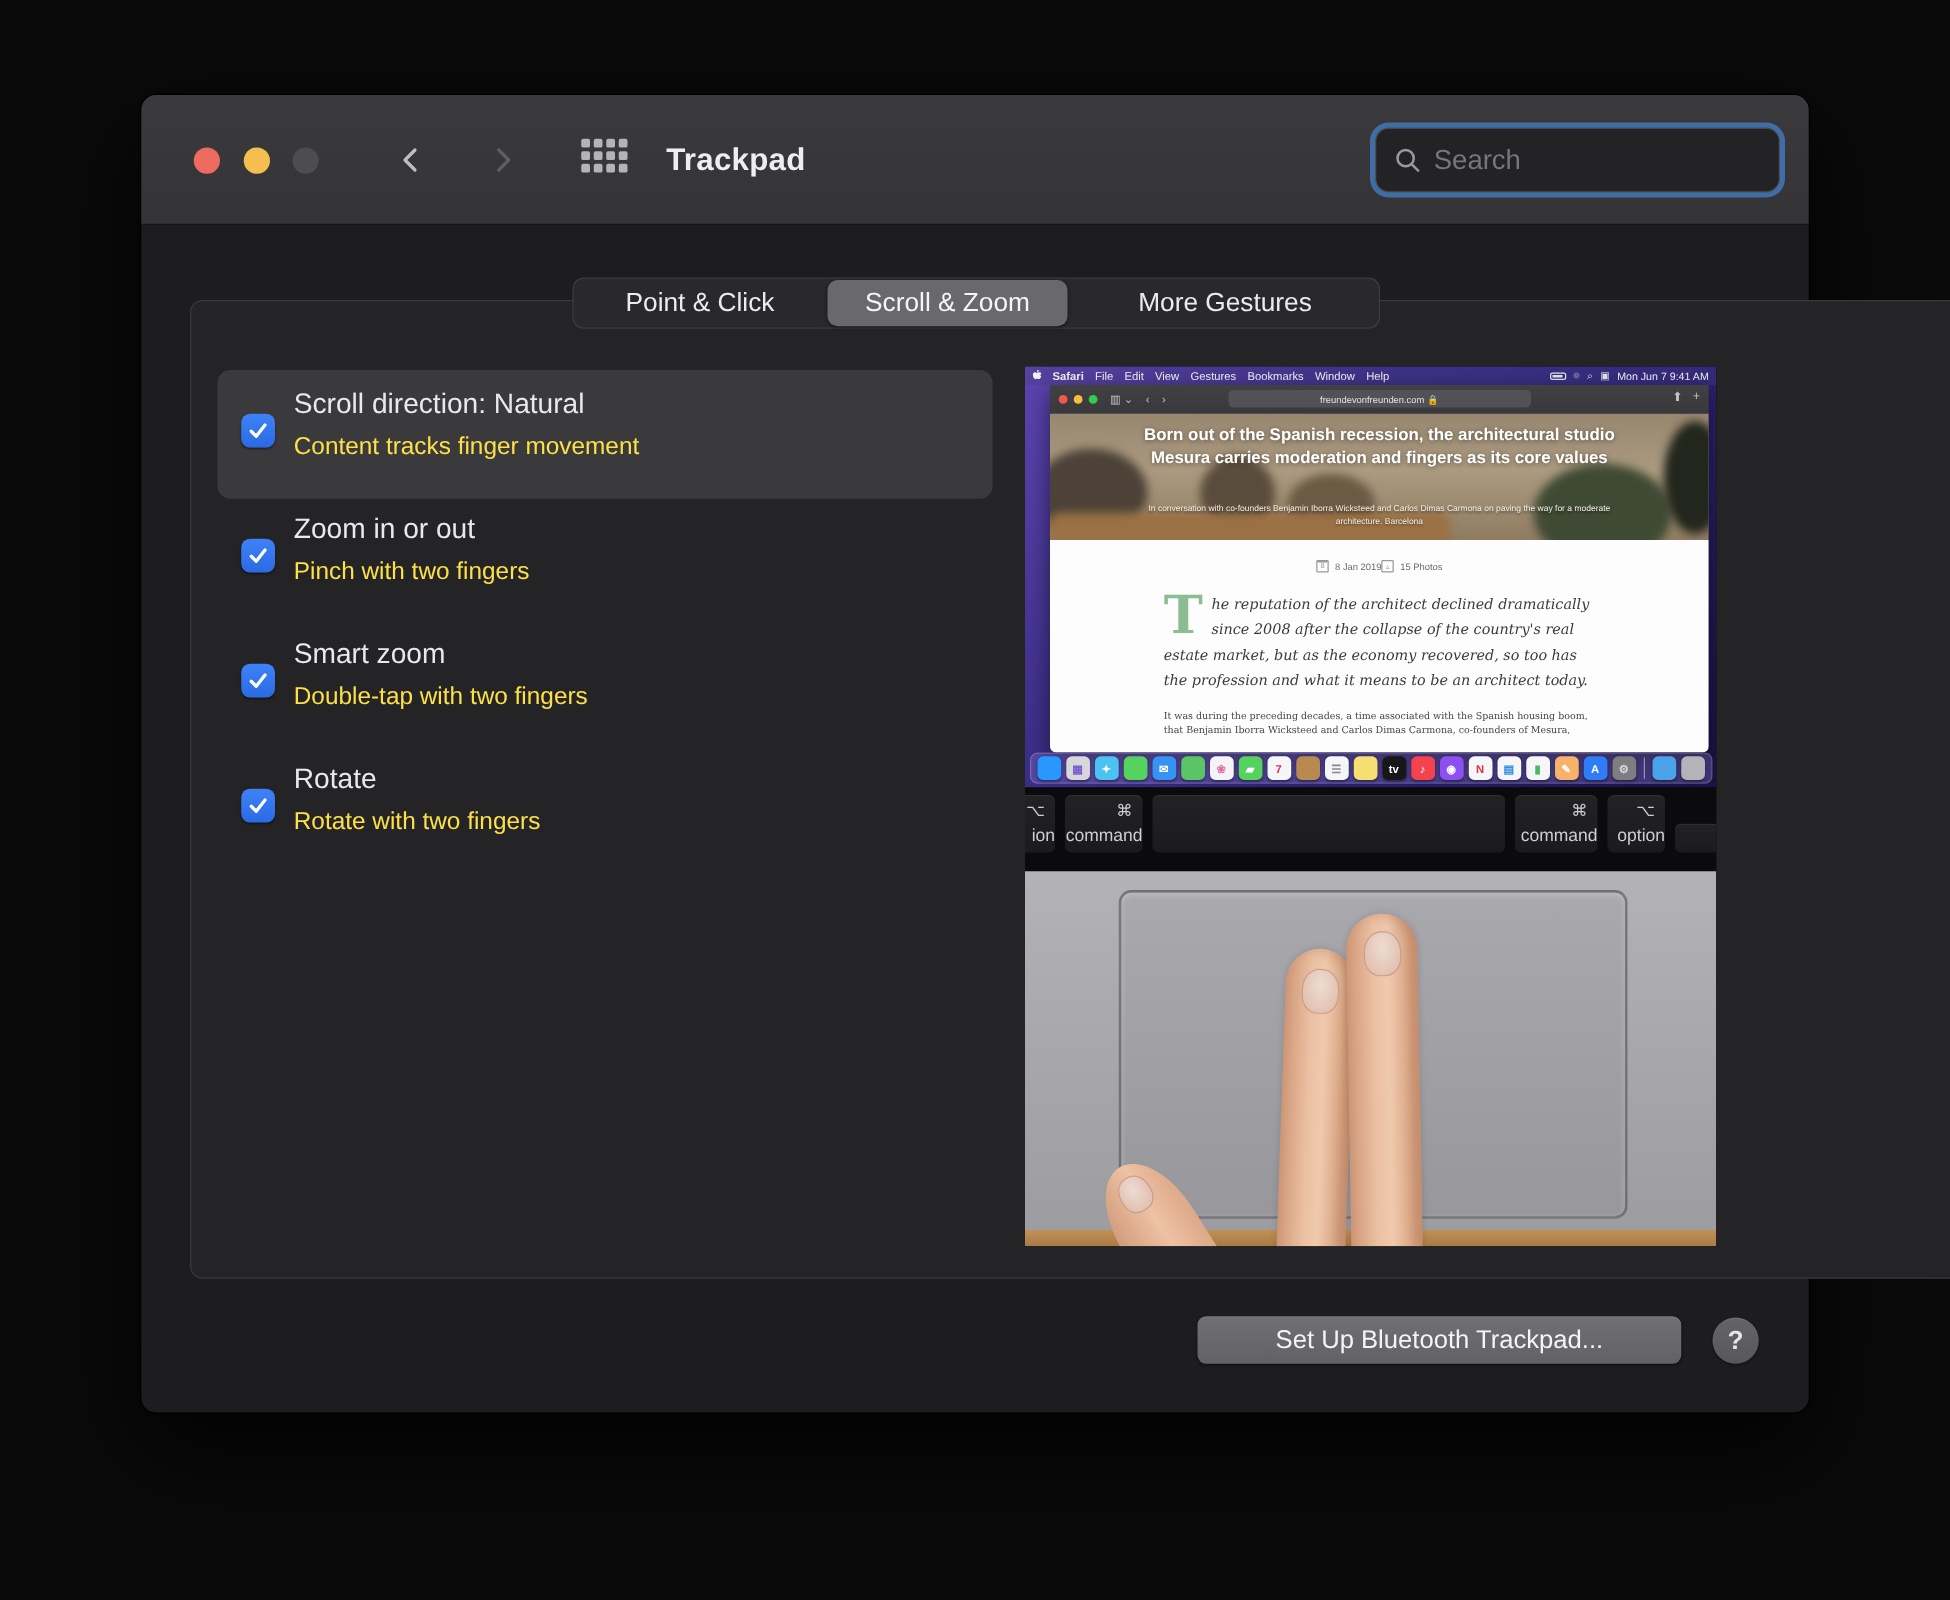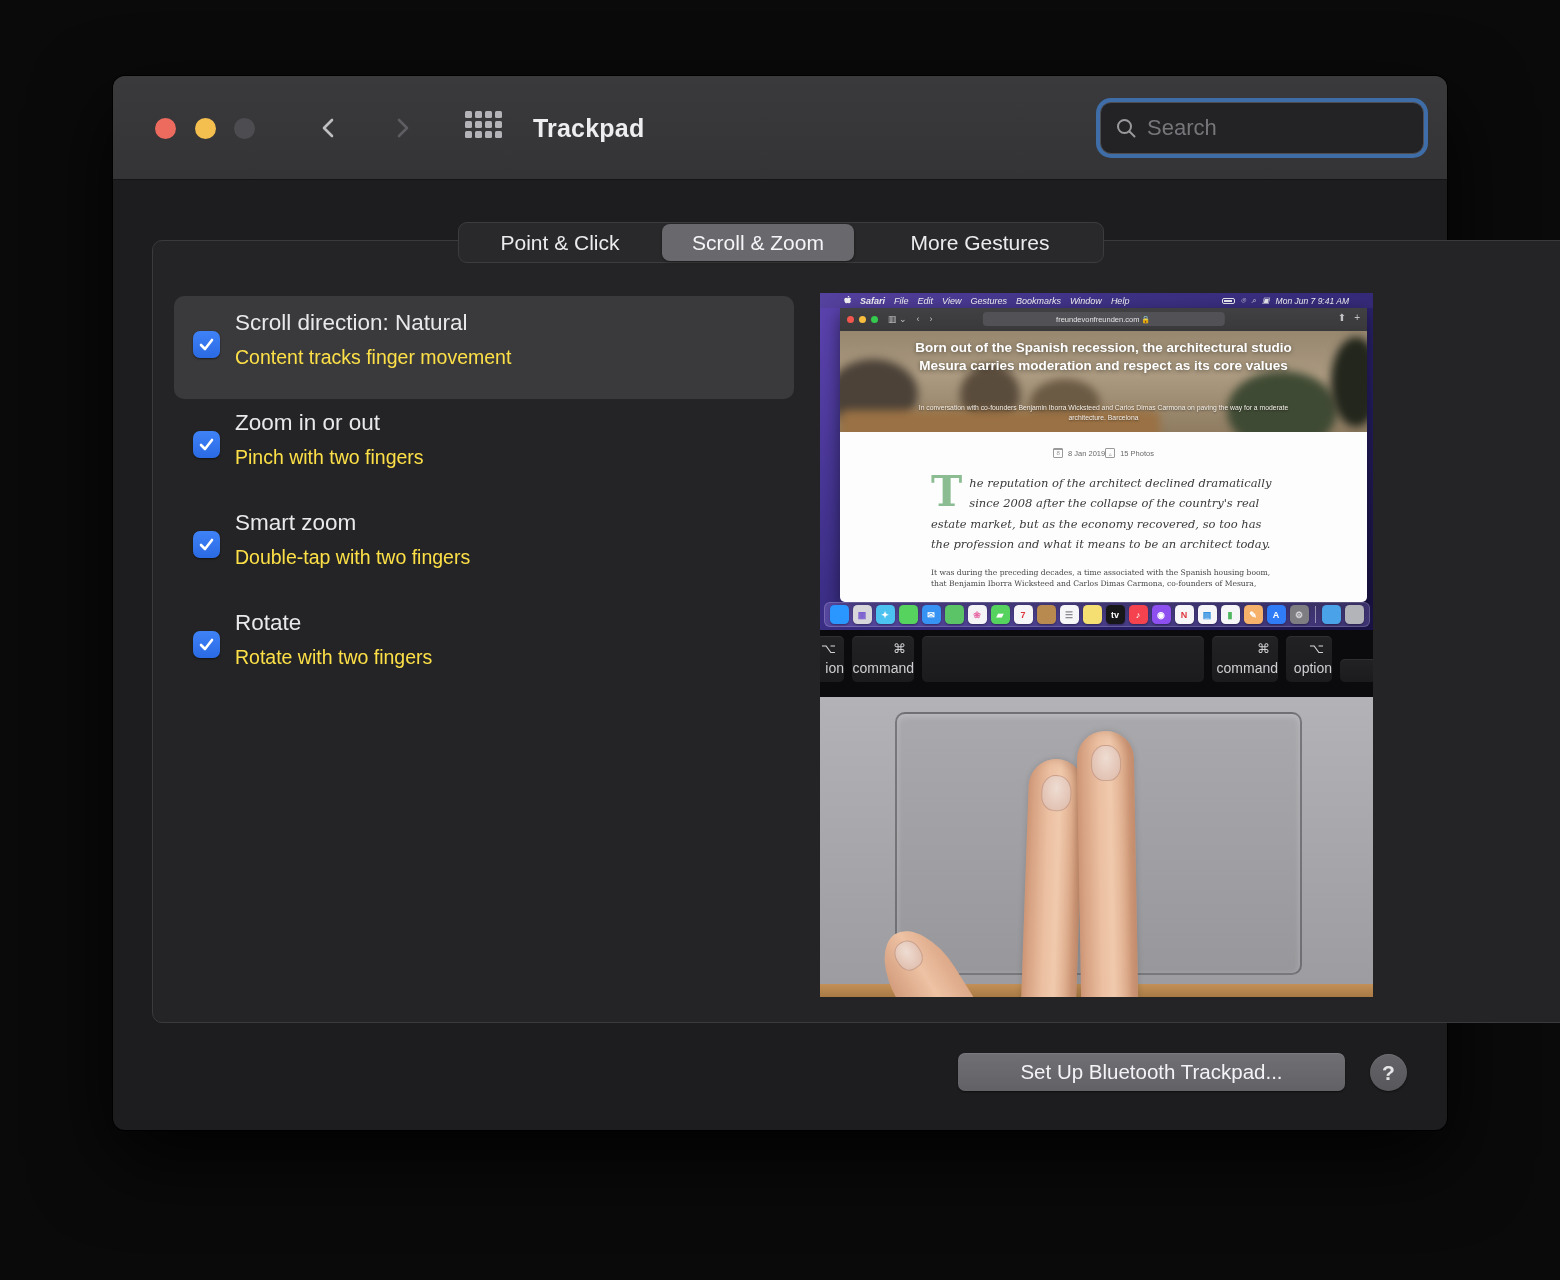--- a/index.html
+++ b/index.html
@@ -55,21 +55,21 @@
     background:linear-gradient(#3f82f7,#2a6ae4); display:flex; align-items:center; justify-content:center;
     box-shadow:0 1px 2px rgba(0,0,0,.5); }
   .cbx svg { width:17px; height:17px; }
   .srow .stitle { position:absolute; left:61px; top:14px; font-size:22.5px; color:#e9e9eb; }
   .srow .ssub   { position:absolute; left:61px; top:50px; font-size:19.5px; color:#fde047; }
 
   
   .video { position:absolute; left:707px; top:217px; width:553px; height:704px; overflow:hidden; background:#000; }
 
   .vmenubar { position:relative; height:15px; background:linear-gradient(90deg,#55419e,#3d3185 55%,#352a78);
-    display:flex; align-items:center; padding:0 24px; color:#f2f2f5; font-size:9px;font-style:italic; }
+    display:flex; align-items:center; padding:0 6px; color:#f2f2f5; font-size:9px; }
   .vmenubar .mitem { margin-right:9px; white-space:nowrap; }
   .vmenubar .apple { width:8px; height:9px; margin-right:8px; }
   .vmenubar .mright { margin-left:auto; display:flex; align-items:center; gap:6px; font-size:8.5px; }
   .batt { width:13px; height:6px; border:1px solid #e7e7ee; border-radius:2px; position:relative; }
   .batt::after { content:""; position:absolute; left:1px; top:1px; bottom:1px; width:8px; background:#e7e7ee; }
   .mini-ic { color:#e7e7ee; font-size:8px; line-height:1; }
 
   .vdesktop { position:relative; height:322px;
     background:linear-gradient(135deg,#5b43ae 0%,#3b2e86 35%,#241d60 75%,#191244 100%); }
 
@@ -281,21 +281,21 @@
           </span>
         </div>
 
         <div class="hero">
           <div class="blob" style="left:-12px; top:28px; width:90px; height:70px; background:#4c4238;"></div>
           <div class="blob" style="left:120px; top:34px; width:60px; height:60px; background:#5a4c3c;"></div>
           <div class="blob" style="right:30px; top:40px; width:110px; height:80px; background:#3f4a34;"></div>
           <div class="blob" style="right:-14px; top:6px; width:50px; height:90px; background:#22261c;"></div>
           <div class="blob" style="left:36%; top:48px; width:70px; height:50px; background:#6b5a44;"></div>
           <div class="blob" style="left:0; bottom:-18px; width:320px; height:40px; background:#9a7144; border-radius:8px;"></div>
-          <div class="headline">Born out of the Spanish recession, the architectural studio Mesura carries moderation and respect as its core values</div>
+          <div class="headline">Born out of the Spanish recession, the architectural studio Mesura carries moderation and fingers as its core values</div>
           <div class="subhead">In conversation with co-founders Benjamin Iborra Wicksteed and Carlos Dimas Carmona on paving the way for a moderate architecture. Barcelona</div>
         </div>
 
         <div class="page">
           <div class="badges">
             <span class="badge">
               <span class="b-ic cal">8</span>
               <span>8 Jan 2019</span>
             </span>
             <span class="badge">

